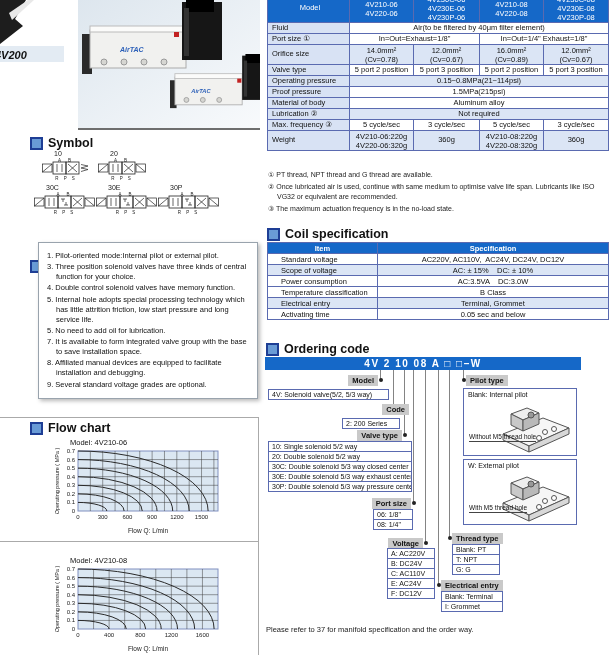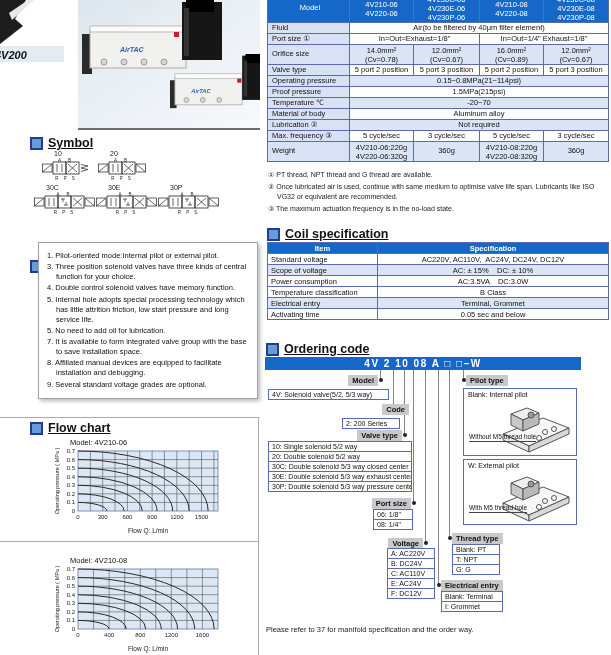--- a/index.html
+++ b/index.html
@@ -1,35 +1,35 @@
 <!DOCTYPE html>
 <html><head>
 <meta charset="utf-8">
 <style>
   html,body{margin:0;padding:0;background:#fff;}
   #page{position:relative;width:611px;height:655px;overflow:hidden;background:#fff;
         font-family:"Liberation Sans",sans-serif;color:#111;}
   .abs{position:absolute;}
   
-  .sechead{position:absolute;display:flex;align-items:center;gap:5px;font-weight:bold;font-size:12.5px;white-space:nowrap;text-decoration:underline;}
+  .sechead{position:absolute;display:flex;align-items:center;gap:5px;font-weight:bold;font-size:12.5px;white-space:nowrap;}
   .sq{width:9px;height:9px;background:#699bd6;border:2px solid #1e3e95;}
   
   .spec{border-collapse:collapse;table-layout:fixed;width:341px;font-size:7.5px;line-height:1.15;}
   .spec td{border:1px solid #5a6ab0;padding:0 1px;overflow:hidden;}
   .spec tr{height:11px;}
   .spec tr.h28{height:28px;} .spec tr.h20{height:20px;}
   .spec td.lbl{background:#d8e2f4;text-align:left;padding-left:4px;}
   .spec td.val{text-align:center;background:#fff;}
   .spec tr.alt td.val{background:#dbe5f5;}
   .spec tr.hdr td{background:#1568c8;color:#fff;text-align:center;}
   .spec tr.hdr td.lbl{background:#1568c8;color:#fff;}
   .spec .ln{height:9px;line-height:9px;}
   
   .coil{border-collapse:collapse;table-layout:fixed;width:341px;font-size:7.5px;}
-  .coil td{border:1px solid #5a6ab0;padding:0 3px;height:10px;white-space:pre;overflow:hidden;}
+  .coil td{border:1px solid #5a6ab0;padding:0 13px;height:10px;white-space:pre;overflow:hidden;}
   .coil tr.chdr td{background:#1568c8;color:#fff;text-align:center;font-weight:bold;}
   .coil td.c2{text-align:center;}
   .coil tr.alt td{background:#dbe5f5;}
   
   .note{padding-left:9px;text-indent:-9px;font-size:7px;line-height:1.5;color:#222;margin-bottom:1px;}
   .featbox{position:absolute;left:38px;top:242px;width:202px;border:1px solid #99a3ad;
            box-shadow:2px 2px 4px rgba(0,0,0,.28);padding:7px 8px;font-size:7.5px;line-height:1.35;background:#fff;}
   .feat{padding-left:9px;text-indent:-9px;margin:1px 0;}
   
   .chart{position:absolute;width:200px;}
@@ -396,24 +396,20 @@
         <td class="val">5 port 3 position</td>
           </tr>
       <tr class="alt">
             <td class="lbl">Operating pressure</td>
             <td class="val" colspan="4">0.15~0.8MPa(21~114psi)</td>
           </tr>
       <tr>
             <td class="lbl">Proof pressure</td>
             <td class="val" colspan="4">1.5MPa(215psi)</td>
           </tr>
-      <tr class="alt">
-            <td class="lbl">Temperature ℃</td>
-            <td class="val" colspan="4">-20~70</td>
-          </tr>
       <tr>
             <td class="lbl">Material of body</td>
             <td class="val" colspan="4">Aluminum alloy</td>
           </tr>
       <tr class="alt">
             <td class="lbl">Lubrication ②</td>
             <td class="val" colspan="4">Not required</td>
           </tr>
       <tr>
             <td class="lbl">Max. frequency ③</td>

